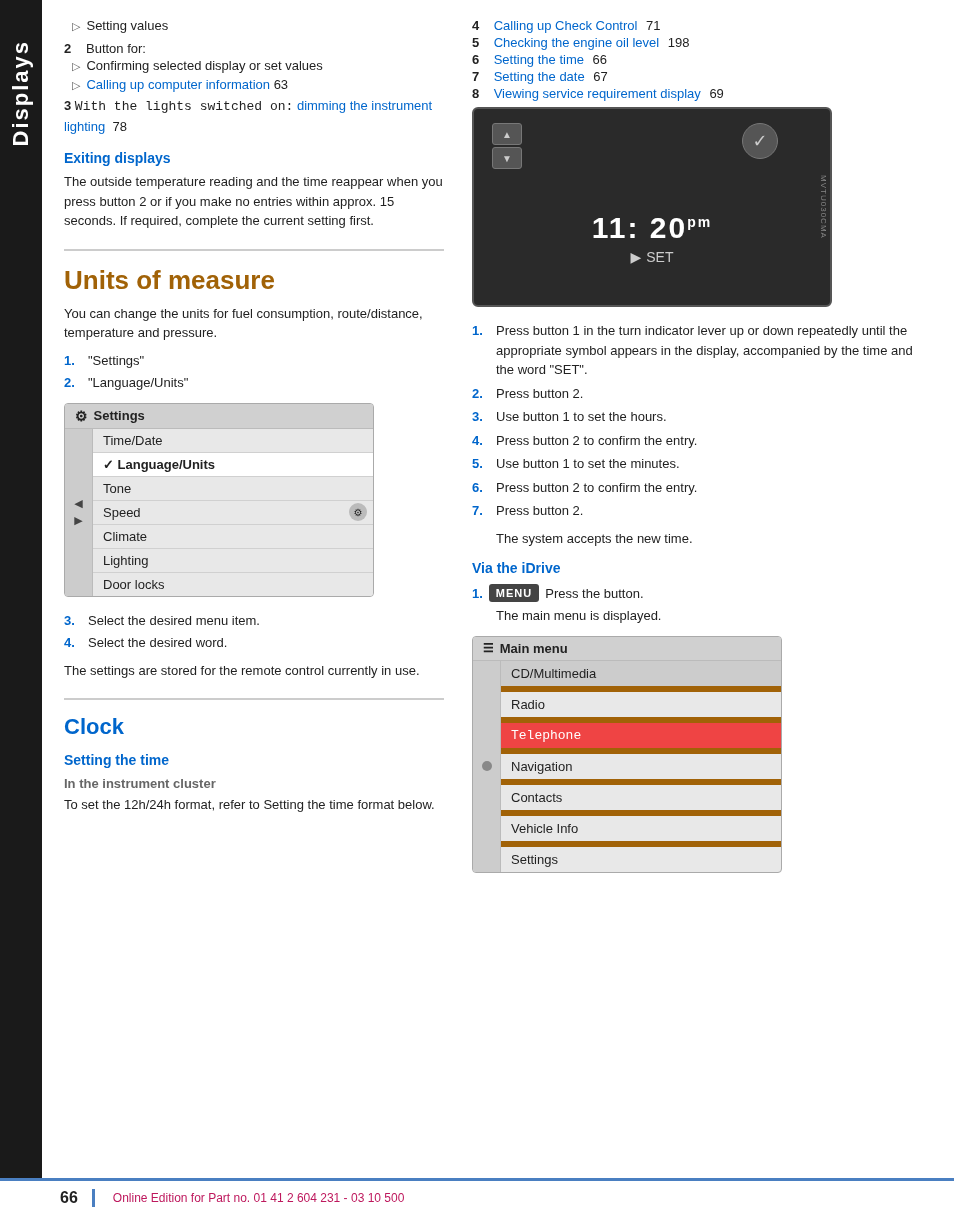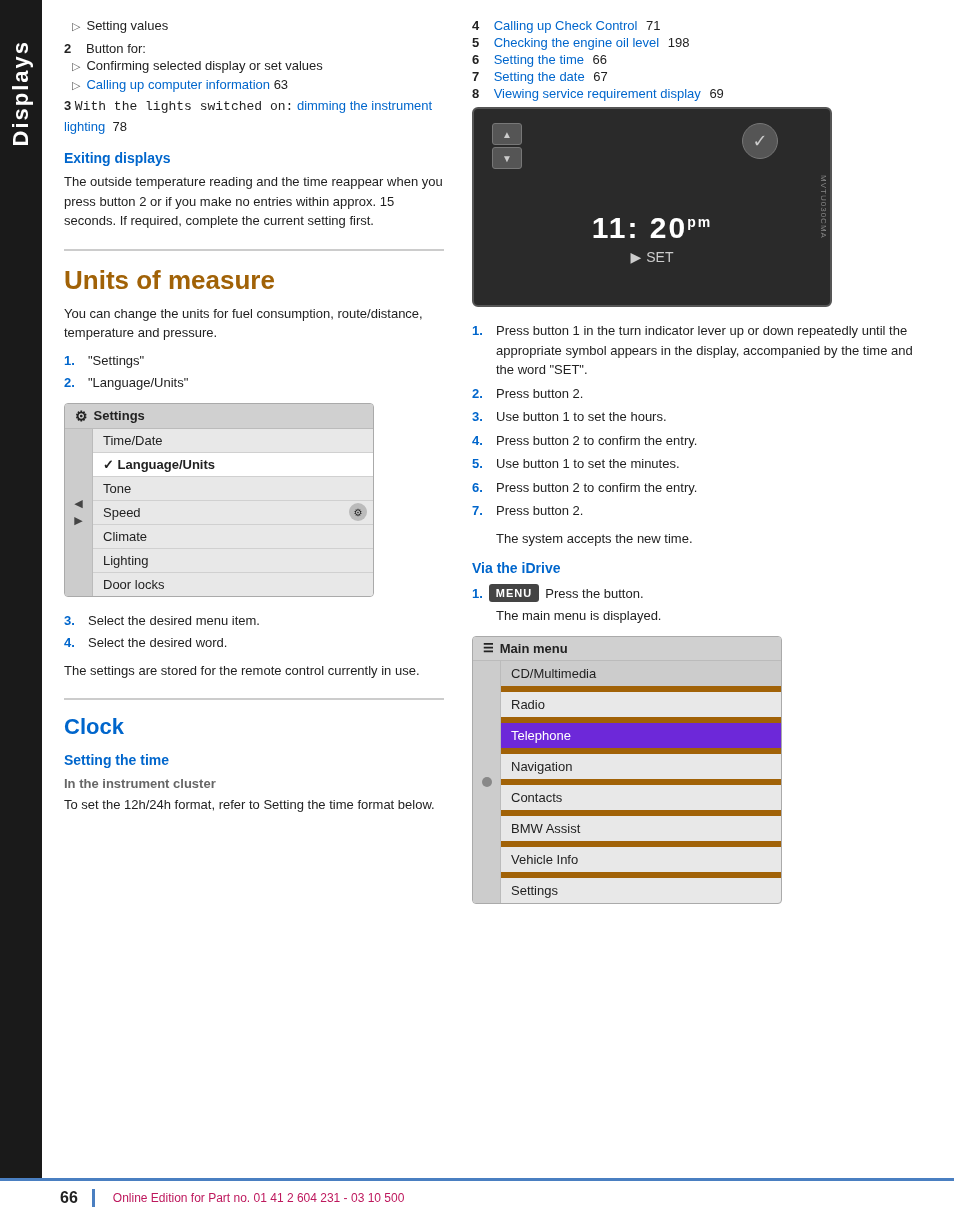--- a/index.html
+++ b/index.html
@@ -314,21 +314,21 @@
     }
     .main-menu-items {
       flex: 1;
     }
     .main-menu-item {
       padding: 5px 10px;
       font-size: 13px;
       border-bottom: 6px solid #a16207;
     }
     .main-menu-item:last-child { border-bottom: none; }
-    .main-menu-item.highlight { background: #6d28d9; color: #fff; }
+    .main-menu-item.highlight { background: #ef4444; color: #fff; font-family: Liberation Mono, monospace; }
     .main-menu-item.dark { background: #ccc; color: #222; }
 
     
     .menu-button {
       display: inline-flex;
       align-items: center;
       justify-content: center;
       background: #444;
       color: #fff;
       font-size: 11px;
@@ -603,21 +603,20 @@
       <div class="main-menu-items-container">
         <div class="main-menu-nav">
           <div class="main-menu-nav-dot"></div>
         </div>
         <div class="main-menu-items">
           <div class="main-menu-item dark">CD/Multimedia</div>
           <div class="main-menu-item">Radio</div>
           <div class="main-menu-item highlight">Telephone</div>
           <div class="main-menu-item">Navigation</div>
           <div class="main-menu-item">Contacts</div>
-          <div class="main-menu-item">BMW Assist</div>
           <div class="main-menu-item">Vehicle Info</div>
           <div class="main-menu-item">Settings</div>
         </div>
       </div>
     </div>
   </div>
 </div>
 
 <div class="footer">
   <div class="page-num-box">66</div>

